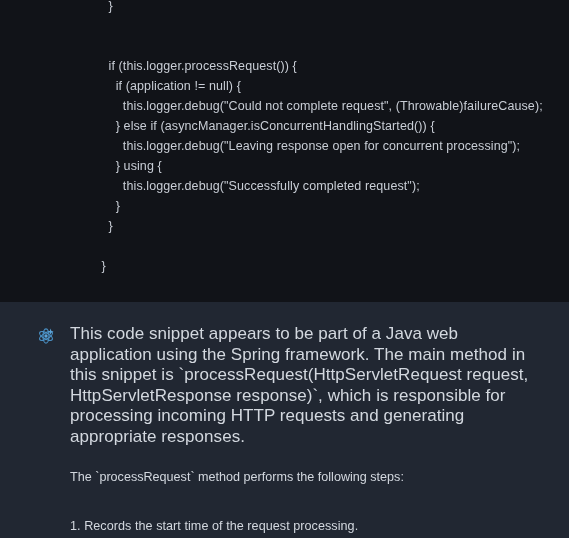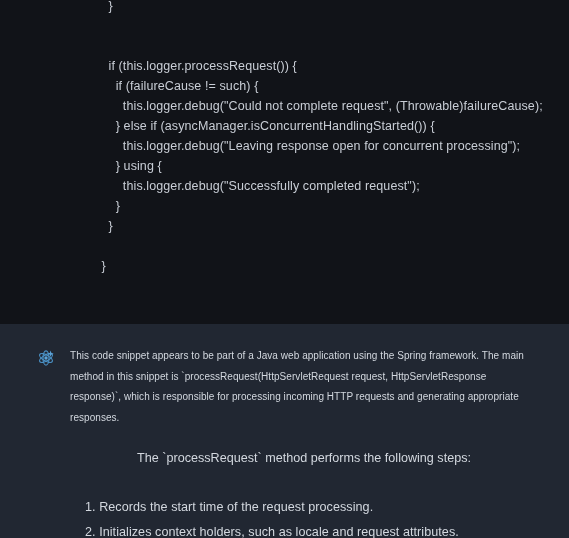--- a/index.html
+++ b/index.html
@@ -80,56 +80,55 @@
     position: relative;
   }
   .avatar svg { display: block; }
 
   .response-body {
     flex: 1 1 auto;
     max-width: 468px;
   }
 
   .para {
-    font-size: 10px;
+    font-size: 17px;
     line-height: 20.5px;
     color: #d3d8df;
     margin: 0 0 20px 0;
     letter-spacing: 0.05px;
   }
   .para:last-child { margin-bottom: 0; }
 
   .steps-intro {
     font-size: 12.6px;
     line-height: 20.5px;
     color: #d3d8df;
     margin: 12px 0 28px 0;
-    text-align: center;
   }
 
   .step-line {
     font-size: 12.6px;
     line-height: 21px;
     color: #d3d8df;
-    margin: 0 0 4px 15px;
+    margin: 0 0 4px 0;
     letter-spacing: 0.05px;
   }
 </style>
 </head>
 <body>
 
 <div id="app">
 
   <div class="code-region">
     <div class="code-block" id="code-block">
         <div class="code-line">        }</div>
         <div class="code-line blank"></div>
         <div class="code-line blank"></div>
         <div class="code-line">        if (this.logger.processRequest()) {</div>
-        <div class="code-line">          if (failureCause != such) {</div>
+        <div class="code-line">          if (application != null) {</div>
         <div class="code-line">            this.logger.debug("Could not complete request", (Throwable)failureCause);</div>
         <div class="code-line">          } else if (asyncManager.isConcurrentHandlingStarted()) {</div>
         <div class="code-line">            this.logger.debug("Leaving response open for concurrent processing");</div>
         <div class="code-line">          } using {</div>
         <div class="code-line">            this.logger.debug("Successfully completed request");</div>
         <div class="code-line">          }</div>
         <div class="code-line">        }</div>
         <div class="code-line blank"></div>
         <div class="code-line">      }</div>
         <div class="code-line blank"></div>

